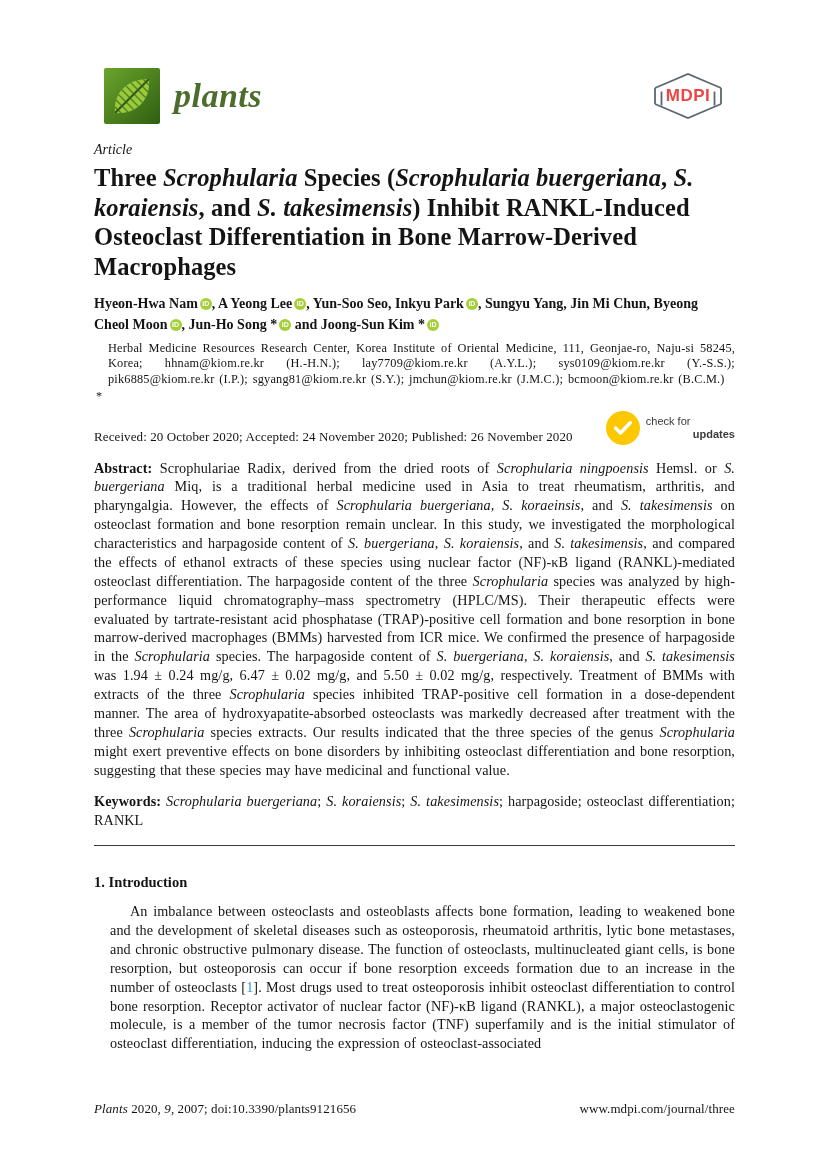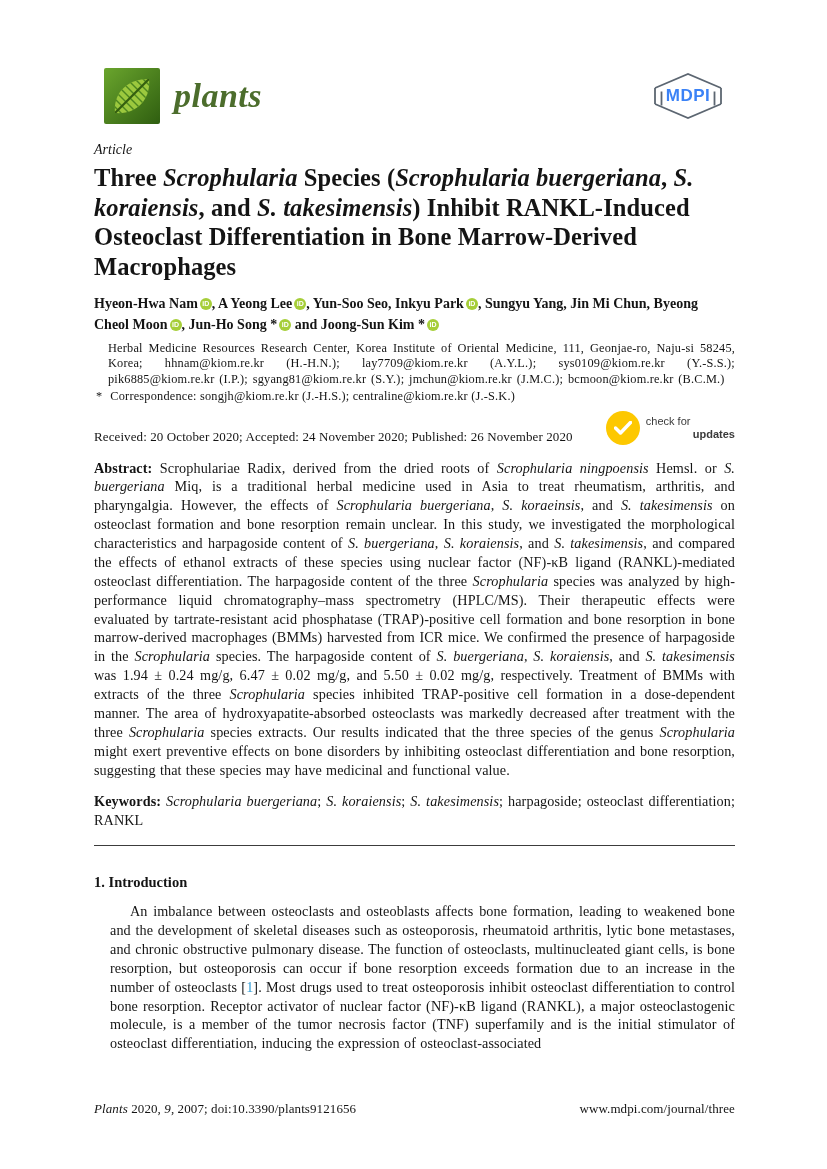--- a/index.html
+++ b/index.html
@@ -12,21 +12,21 @@
   }
   
   .header-row { display:flex; justify-content:space-between; align-items:flex-start; height:57px; }
   .journal-logo { display:flex; align-items:center; gap:14px; margin-left:10px; }
   .logo-square svg { display:block; }
   .journal-name { font-size:34px; font-style:italic; font-weight:bold; color:#4c6d2c; letter-spacing:.5px; }
   .mdpi-logo { position:relative; width:70px; height:50px; margin-top:3px; margin-right:12px; }
   .mdpi-frame { position:absolute; left:0; top:0; }
   .mdpi-text { position:absolute; left:0; right:0; top:15px; text-align:center;
     font-family:"Liberation Sans", sans-serif; font-weight:bold; font-size:17px;
-    color:#3b82f6; letter-spacing:.5px; }
+    color:#ef4444; letter-spacing:.5px; }
   
   .article-type { margin-top:17px; font-size:14px; font-style:italic; }
   .title { margin:5px 0 4px 0; font-size:24.5px; line-height:1.21; font-weight:bold; letter-spacing:.1px; }
   .authors { margin-top:11px; font-size:14px; font-weight:bold; line-height:1.5; }
   .inline-icon.orcid {
     display:inline-block; width:12px; height:12px; border-radius:50%;
     background:#A6CE39; color:#fff; font-family:"Liberation Sans",sans-serif;
     font-size:7px; font-weight:bold; font-style:normal; line-height:12px; text-align:center;
     vertical-align:2px; margin-left:2px; cursor:pointer;
   }
@@ -110,21 +110,20 @@
   <div class="article-type">Article</div>
 
   <h1 class="title"><span>Three </span><span style="font-style: italic;">Scrophularia</span><span> Species (</span><span style="font-style: italic;">Scrophularia buergeriana</span><span>, </span><span style="font-style: italic;">S. koraiensis</span><span>, and </span><span style="font-style: italic;">S. takesimensis</span><span>) Inhibit RANKL-Induced Osteoclast Differentiation in Bone Marrow-Derived Macrophages</span></h1>
 
   <div class="authors"><span>Hyeon-Hwa Nam</span><span class="inline-icon orcid">iD</span><span>, A Yeong Lee</span><span class="inline-icon orcid">iD</span><span>, Yun-Soo Seo, Inkyu Park</span><span class="inline-icon orcid">iD</span><span>, Sungyu Yang, Jin Mi Chun, Byeong Cheol Moon</span><span class="inline-icon orcid">iD</span><span>, Jun-Ho Song *</span><span class="inline-icon orcid">iD</span><span> and Joong-Sun Kim *</span><span class="inline-icon orcid">iD</span></div>
 
   <div class="affiliation"><span>Herbal Medicine Resources Research Center, Korea Institute of Oriental Medicine, 111, Geonjae-ro, Naju-si 58245, Korea; hhnam@kiom.re.kr (H.-H.N.); lay7709@kiom.re.kr (A.Y.L.); sys0109@kiom.re.kr (Y.-S.S.); pik6885@kiom.re.kr (I.P.); sgyang81@kiom.re.kr (S.Y.); jmchun@kiom.re.kr (J.M.C.); bcmoon@kiom.re.kr (B.C.M.)</span></div>
 
   <div class="correspondence">
     <span>*</span>
-    <span>Correspondence: songjh@kiom.re.kr (J.-H.S.); centraline@kiom.re.kr (J.-S.K.)</span>
   </div>
 
   <div class="received-row">
     <span class="dates">Received: 20 October 2020; Accepted: 24 November 2020; Published: 26 November 2020</span>
     <div class="update-badge">
       <span class="badge-circle">
         <svg width="18" height="14" viewBox="0 0 18 14" aria-hidden="true">
           <polyline points="1.5,7 6.5,12 16.5,1.5" fill="none" stroke="#ffffff" stroke-width="3.5" stroke-linecap="round" stroke-linejoin="round"></polyline>
         </svg>
       </span>

